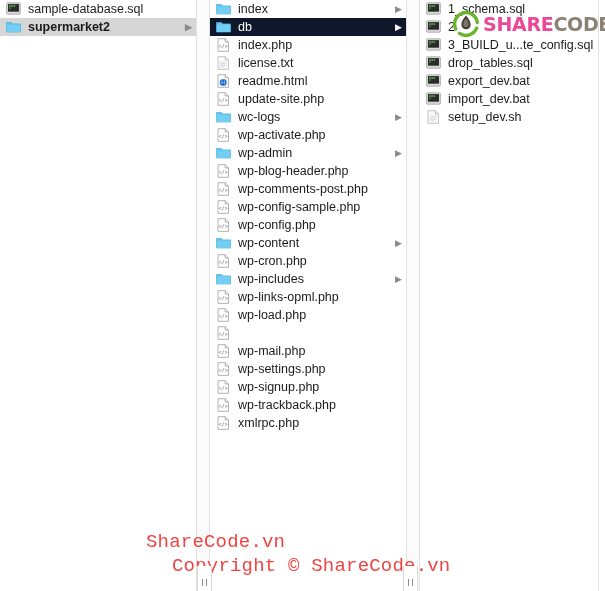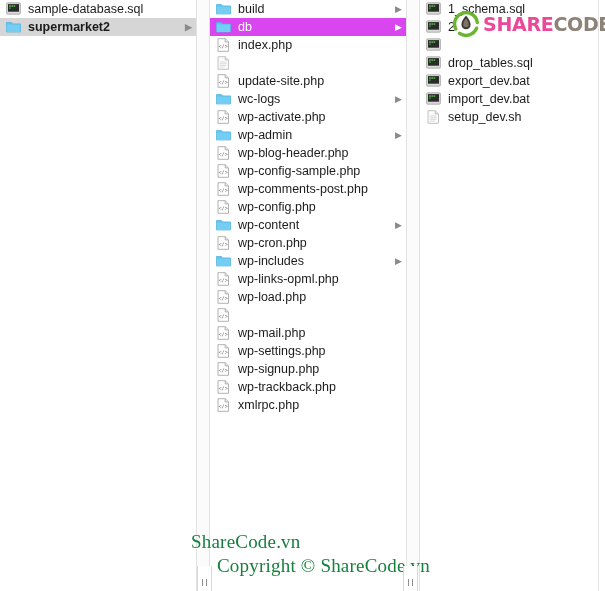--- a/index.html
+++ b/index.html
@@ -68,21 +68,21 @@
     align-items: center;
     padding: 0 4px 0 6px;
     box-sizing: border-box;
     font-size: 12.5px;
     line-height: 18px;
     white-space: nowrap;
     color: #1b1b1b;
     position: relative;
   }
   .row.sel-active {
-    background: #d946ef;
+    background: #0f172a;
     color: #ffffff;
   }
   .row.sel-inactive {
     background: #d6d6d6;
     color: #1b1b1b;
     font-weight: bold;
   }
   .row .label {
     overflow: hidden;
     text-overflow: clip;
@@ -132,26 +132,25 @@
   }
   .wm-logo .t-share { color: #ec4899; }
   .wm-logo .t-code  { color: #8c8275; font-weight: bold; }
 
   
   .wm-bottom {
     position: absolute;
     left: 146px; top: 531px;
     z-index: 6;
     pointer-events: none;
-    color: #15803d;
+    color: #ef4444;
     font-size: 19px;
-    font-family: Liberation Serif, serif;
+    font-family: Liberation Mono, monospace;
     letter-spacing: 0.2px;
     text-shadow: 0 1px 0 #ffffff;
-    margin-left: 45px;
   }
   .wm-bottom .line2 {
     margin-left: 26px;
     margin-top: 2px;
   }
 
   
   .grip {
     position: absolute;
     top: 566px;
@@ -216,21 +215,21 @@
 
   <div class="column col-2">
     <div class="rows">
         <div class="row">
           <span class="icon">
             <svg width="15" height="13" viewBox="0 0 15 13">
               <path d="M0.5 2.5 h5 l1.2 1.4 h7.8 v8.1 h-14 z" fill="#61c3ee" stroke="#4ab0de" stroke-width="0.7"></path>
               <path d="M0.8 4.6 h13.4 v7.4 h-13.4 z" fill="#74cdf2"></path>
             </svg>
           </span>
-          <span class="label">build</span>
+          <span class="label">index</span>
           <span class="arrow">▶</span>
         </div>
         <div class="row sel-active">
           <span class="icon">
             <svg width="15" height="13" viewBox="0 0 15 13">
               <path d="M0.5 2.5 h5 l1.2 1.4 h7.8 v8.1 h-14 z" fill="#61c3ee" stroke="#4ab0de" stroke-width="0.7"></path>
               <path d="M0.8 4.6 h13.4 v7.4 h-13.4 z" fill="#74cdf2"></path>
             </svg>
           </span>
           <span class="label">db</span>
@@ -252,20 +251,33 @@
               <path d="M2 0.7 h7.2 l3.3 3.2 v9.4 h-10.5 z" fill="#fbfbfb" stroke="#b4b4b4" stroke-width="0.8"></path>
               <path d="M9.2 0.7 v3.2 h3.3" fill="#e8e8e8" stroke="#b4b4b4" stroke-width="0.8"></path>
               <g stroke="#cfcfcf" stroke-width="0.7">
                 <line x1="3.7" y1="6" x2="10.6" y2="6"></line>
                 <line x1="3.7" y1="7.7" x2="10.6" y2="7.7"></line>
                 <line x1="3.7" y1="9.4" x2="10.6" y2="9.4"></line>
                 <line x1="3.7" y1="11.1" x2="8.6" y2="11.1"></line>
               </g>
             </svg>
           </span>
+          <span class="label">license.txt</span>
+        </div>
+        <div class="row">
+          <span class="icon">
+            <svg width="15" height="14" viewBox="0 0 15 14">
+              <path d="M2 0.7 h7.2 l3.3 3.2 v9.4 h-10.5 z" fill="#ffffff" stroke="#9e9e9e" stroke-width="0.8"></path>
+              <path d="M9.2 0.7 v3.2 h3.3" fill="#ededed" stroke="#9e9e9e" stroke-width="0.8"></path>
+              <circle cx="7.2" cy="8.6" r="3.5" fill="#1667c4"></circle>
+              <ellipse cx="7.2" cy="8.6" rx="1.5" ry="3.5" fill="none" stroke="#9fc7ef" stroke-width="0.6"></ellipse>
+              <line x1="3.7" y1="8.6" x2="10.7" y2="8.6" stroke="#9fc7ef" stroke-width="0.6"></line>
+            </svg>
+          </span>
+          <span class="label">readme.html</span>
         </div>
         <div class="row">
           <span class="icon">
             <svg width="15" height="14" viewBox="0 0 15 14">
               <path d="M2 0.7 h7.2 l3.3 3.2 v9.4 h-10.5 z" fill="#ffffff" stroke="#9e9e9e" stroke-width="0.8"></path>
               <path d="M9.2 0.7 v3.2 h3.3" fill="#ededed" stroke="#9e9e9e" stroke-width="0.8"></path>
               <text x="7.2" y="10.4" font-family="DejaVu Sans Mono, monospace" font-size="5.2" fill="#6d6d6d" text-anchor="middle">&lt;/&gt;</text>
             </svg>
           </span>
           <span class="label">update-site.php</span>
@@ -311,31 +323,31 @@
           <span class="label">wp-blog-header.php</span>
         </div>
         <div class="row">
           <span class="icon">
             <svg width="15" height="14" viewBox="0 0 15 14">
               <path d="M2 0.7 h7.2 l3.3 3.2 v9.4 h-10.5 z" fill="#ffffff" stroke="#9e9e9e" stroke-width="0.8"></path>
               <path d="M9.2 0.7 v3.2 h3.3" fill="#ededed" stroke="#9e9e9e" stroke-width="0.8"></path>
               <text x="7.2" y="10.4" font-family="DejaVu Sans Mono, monospace" font-size="5.2" fill="#6d6d6d" text-anchor="middle">&lt;/&gt;</text>
             </svg>
           </span>
+          <span class="label">wp-comments-post.php</span>
+        </div>
+        <div class="row">
+          <span class="icon">
+            <svg width="15" height="14" viewBox="0 0 15 14">
+              <path d="M2 0.7 h7.2 l3.3 3.2 v9.4 h-10.5 z" fill="#ffffff" stroke="#9e9e9e" stroke-width="0.8"></path>
+              <path d="M9.2 0.7 v3.2 h3.3" fill="#ededed" stroke="#9e9e9e" stroke-width="0.8"></path>
+              <text x="7.2" y="10.4" font-family="DejaVu Sans Mono, monospace" font-size="5.2" fill="#6d6d6d" text-anchor="middle">&lt;/&gt;</text>
+            </svg>
+          </span>
           <span class="label">wp-config-sample.php</span>
-        </div>
-        <div class="row">
-          <span class="icon">
-            <svg width="15" height="14" viewBox="0 0 15 14">
-              <path d="M2 0.7 h7.2 l3.3 3.2 v9.4 h-10.5 z" fill="#ffffff" stroke="#9e9e9e" stroke-width="0.8"></path>
-              <path d="M9.2 0.7 v3.2 h3.3" fill="#ededed" stroke="#9e9e9e" stroke-width="0.8"></path>
-              <text x="7.2" y="10.4" font-family="DejaVu Sans Mono, monospace" font-size="5.2" fill="#6d6d6d" text-anchor="middle">&lt;/&gt;</text>
-            </svg>
-          </span>
-          <span class="label">wp-comments-post.php</span>
         </div>
         <div class="row">
           <span class="icon">
             <svg width="15" height="14" viewBox="0 0 15 14">
               <path d="M2 0.7 h7.2 l3.3 3.2 v9.4 h-10.5 z" fill="#ffffff" stroke="#9e9e9e" stroke-width="0.8"></path>
               <path d="M9.2 0.7 v3.2 h3.3" fill="#ededed" stroke="#9e9e9e" stroke-width="0.8"></path>
               <text x="7.2" y="10.4" font-family="DejaVu Sans Mono, monospace" font-size="5.2" fill="#6d6d6d" text-anchor="middle">&lt;/&gt;</text>
             </svg>
           </span>
           <span class="label">wp-config.php</span>
@@ -486,20 +498,21 @@
           <span class="icon">
             <svg width="15" height="13" viewBox="0 0 15 13">
               <rect x="0.6" y="0.8" width="13.8" height="11.4" rx="1" fill="#d9d9d9" stroke="#9a9a9a" stroke-width="0.7"></rect>
               <rect x="2" y="2.1" width="11" height="7.6" fill="#2b2b2b"></rect>
               <rect x="3.1" y="3.4" width="1.7" height="1.3" fill="#5ed04d"></rect>
               <rect x="5.3" y="3.4" width="1.7" height="1.3" fill="#5ed04d"></rect>
               <rect x="7.5" y="3.4" width="1.7" height="1.3" fill="#5ed04d"></rect>
               <rect x="3.1" y="5.5" width="1.7" height="1.2" fill="#4aa83e"></rect>
             </svg>
           </span>
+          <span class="label">3_BUILD_u...te_config.sql</span>
         </div>
         <div class="row">
           <span class="icon">
             <svg width="15" height="13" viewBox="0 0 15 13">
               <rect x="0.6" y="0.8" width="13.8" height="11.4" rx="1" fill="#d9d9d9" stroke="#9a9a9a" stroke-width="0.7"></rect>
               <rect x="2" y="2.1" width="11" height="7.6" fill="#2b2b2b"></rect>
               <rect x="3.1" y="3.4" width="1.7" height="1.3" fill="#5ed04d"></rect>
               <rect x="5.3" y="3.4" width="1.7" height="1.3" fill="#5ed04d"></rect>
               <rect x="7.5" y="3.4" width="1.7" height="1.3" fill="#5ed04d"></rect>
               <rect x="3.1" y="5.5" width="1.7" height="1.2" fill="#4aa83e"></rect>

